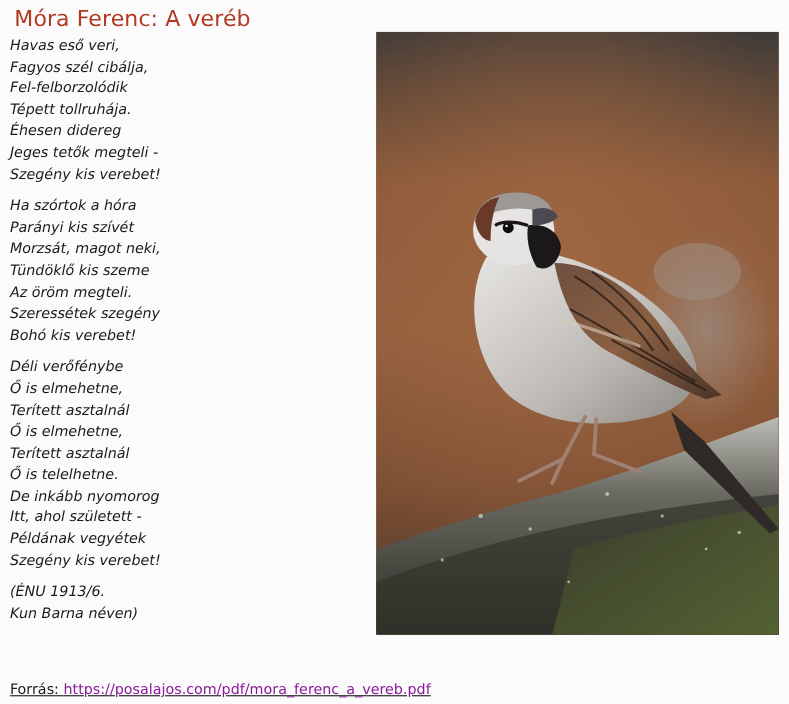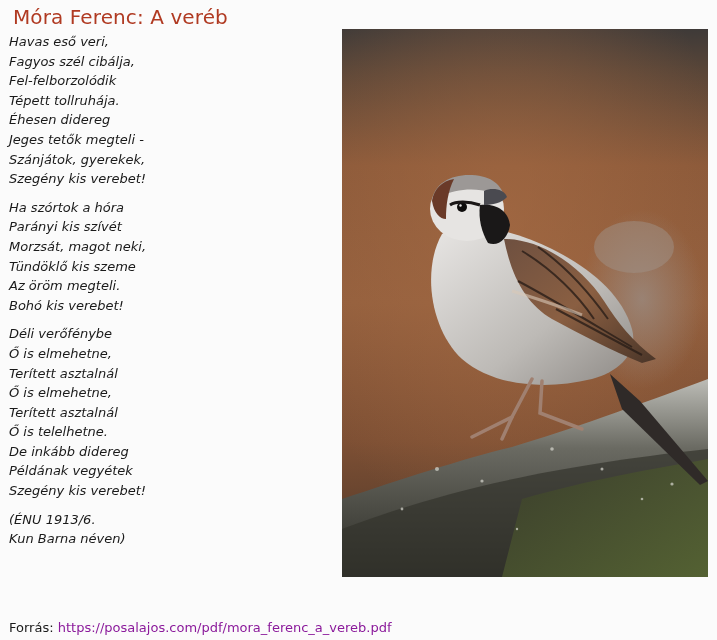--- a/index.html
+++ b/index.html
@@ -45,20 +45,21 @@
     .source-note {
       margin-top: 0;
     }
     .source {
       position: absolute;
       left: 9px;
       top: 618px;
       font-size: 13px;
       line-height: 19px;
       white-space: nowrap;
+      text-decoration: underline;
     }
     .source a {
       color: #8b1a9b;
       text-decoration: none;
     }
     .photo {
       position: absolute;
       left: 342px;
       top: 29px;
       width: 366px;
@@ -78,39 +79,40 @@
 <h1 class="title">Móra Ferenc: A veréb</h1>
 
 <div class="poem">
   <div class="stanza">
     <span class="line">Havas eső veri,</span>
     <span class="line">Fagyos szél cibálja,</span>
     <span class="line">Fel-felborzolódik</span>
     <span class="line">Tépett tollruhája.</span>
     <span class="line">Éhesen didereg</span>
     <span class="line">Jeges tetők megteli -</span>
-    <span class="line">Szánjátok, gyerekek,</span>
     <span class="line">Szegény kis verebet!</span>
   </div>
   <div class="stanza">
     <span class="line">Ha szórtok a hóra</span>
     <span class="line">Parányi kis szívét</span>
     <span class="line">Morzsát, magot neki,</span>
     <span class="line">Tündöklő kis szeme</span>
     <span class="line">Az öröm megteli.</span>
+    <span class="line">Szeressétek szegény</span>
     <span class="line">Bohó kis verebet!</span>
   </div>
   <div class="stanza">
     <span class="line">Déli verőfénybe</span>
     <span class="line">Ő is elmehetne,</span>
     <span class="line">Terített asztalnál</span>
     <span class="line">Ő is elmehetne,</span>
     <span class="line">Terített asztalnál</span>
     <span class="line">Ő is telelhetne.</span>
-    <span class="line">De inkább didereg</span>
+    <span class="line">De inkább nyomorog</span>
+    <span class="line">Itt, ahol született -</span>
     <span class="line">Példának vegyétek</span>
     <span class="line">Szegény kis verebet!</span>
   </div>
   <div class="stanza source-note">
     <span class="line">(ÉNU 1913/6.</span>
     <span class="line">Kun Barna néven)</span>
   </div>
 </div>
 
 <div class="source">

